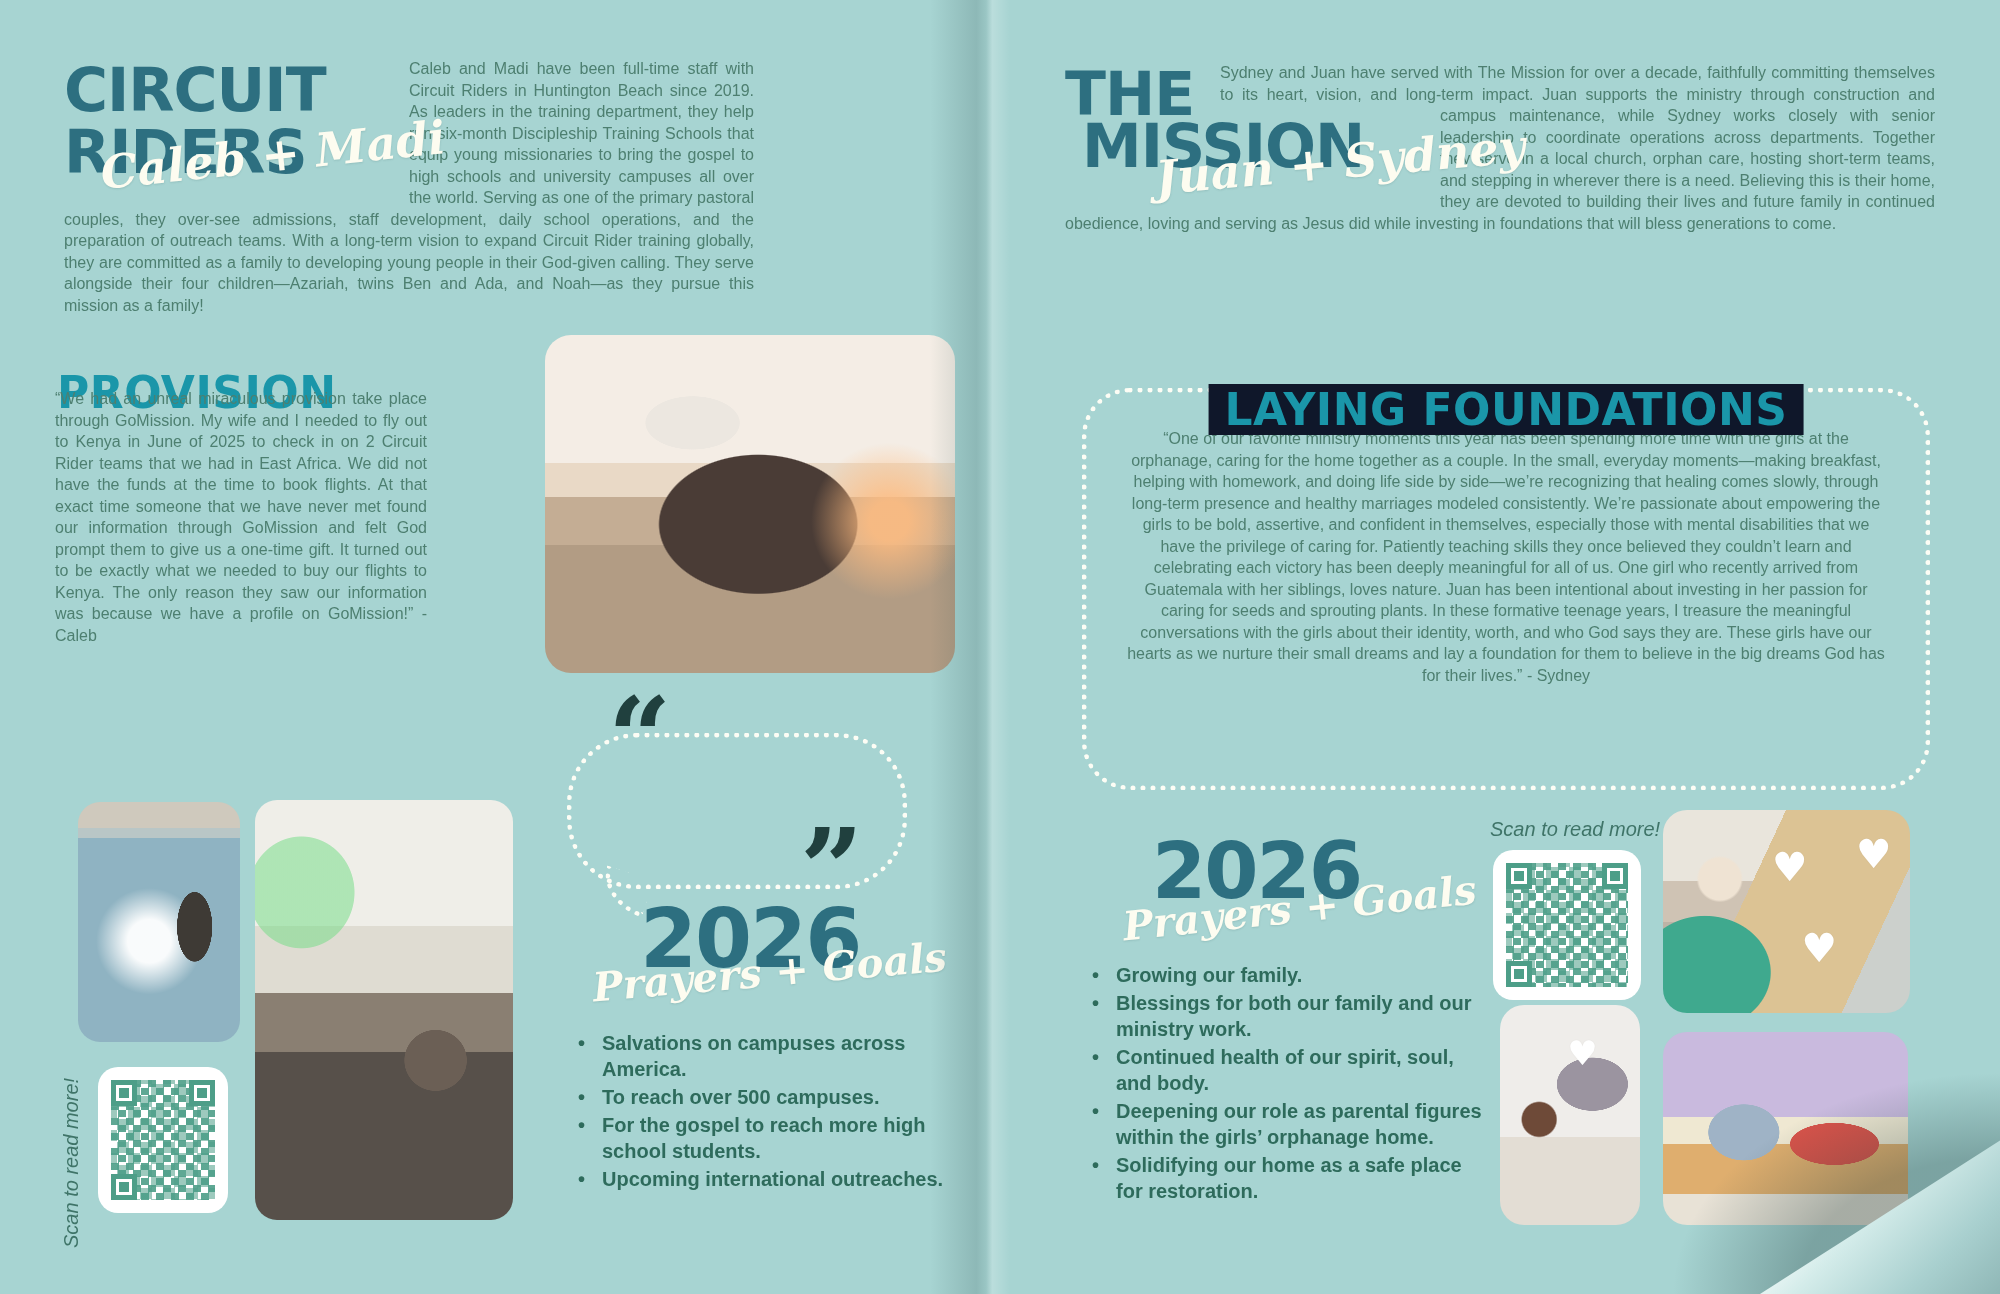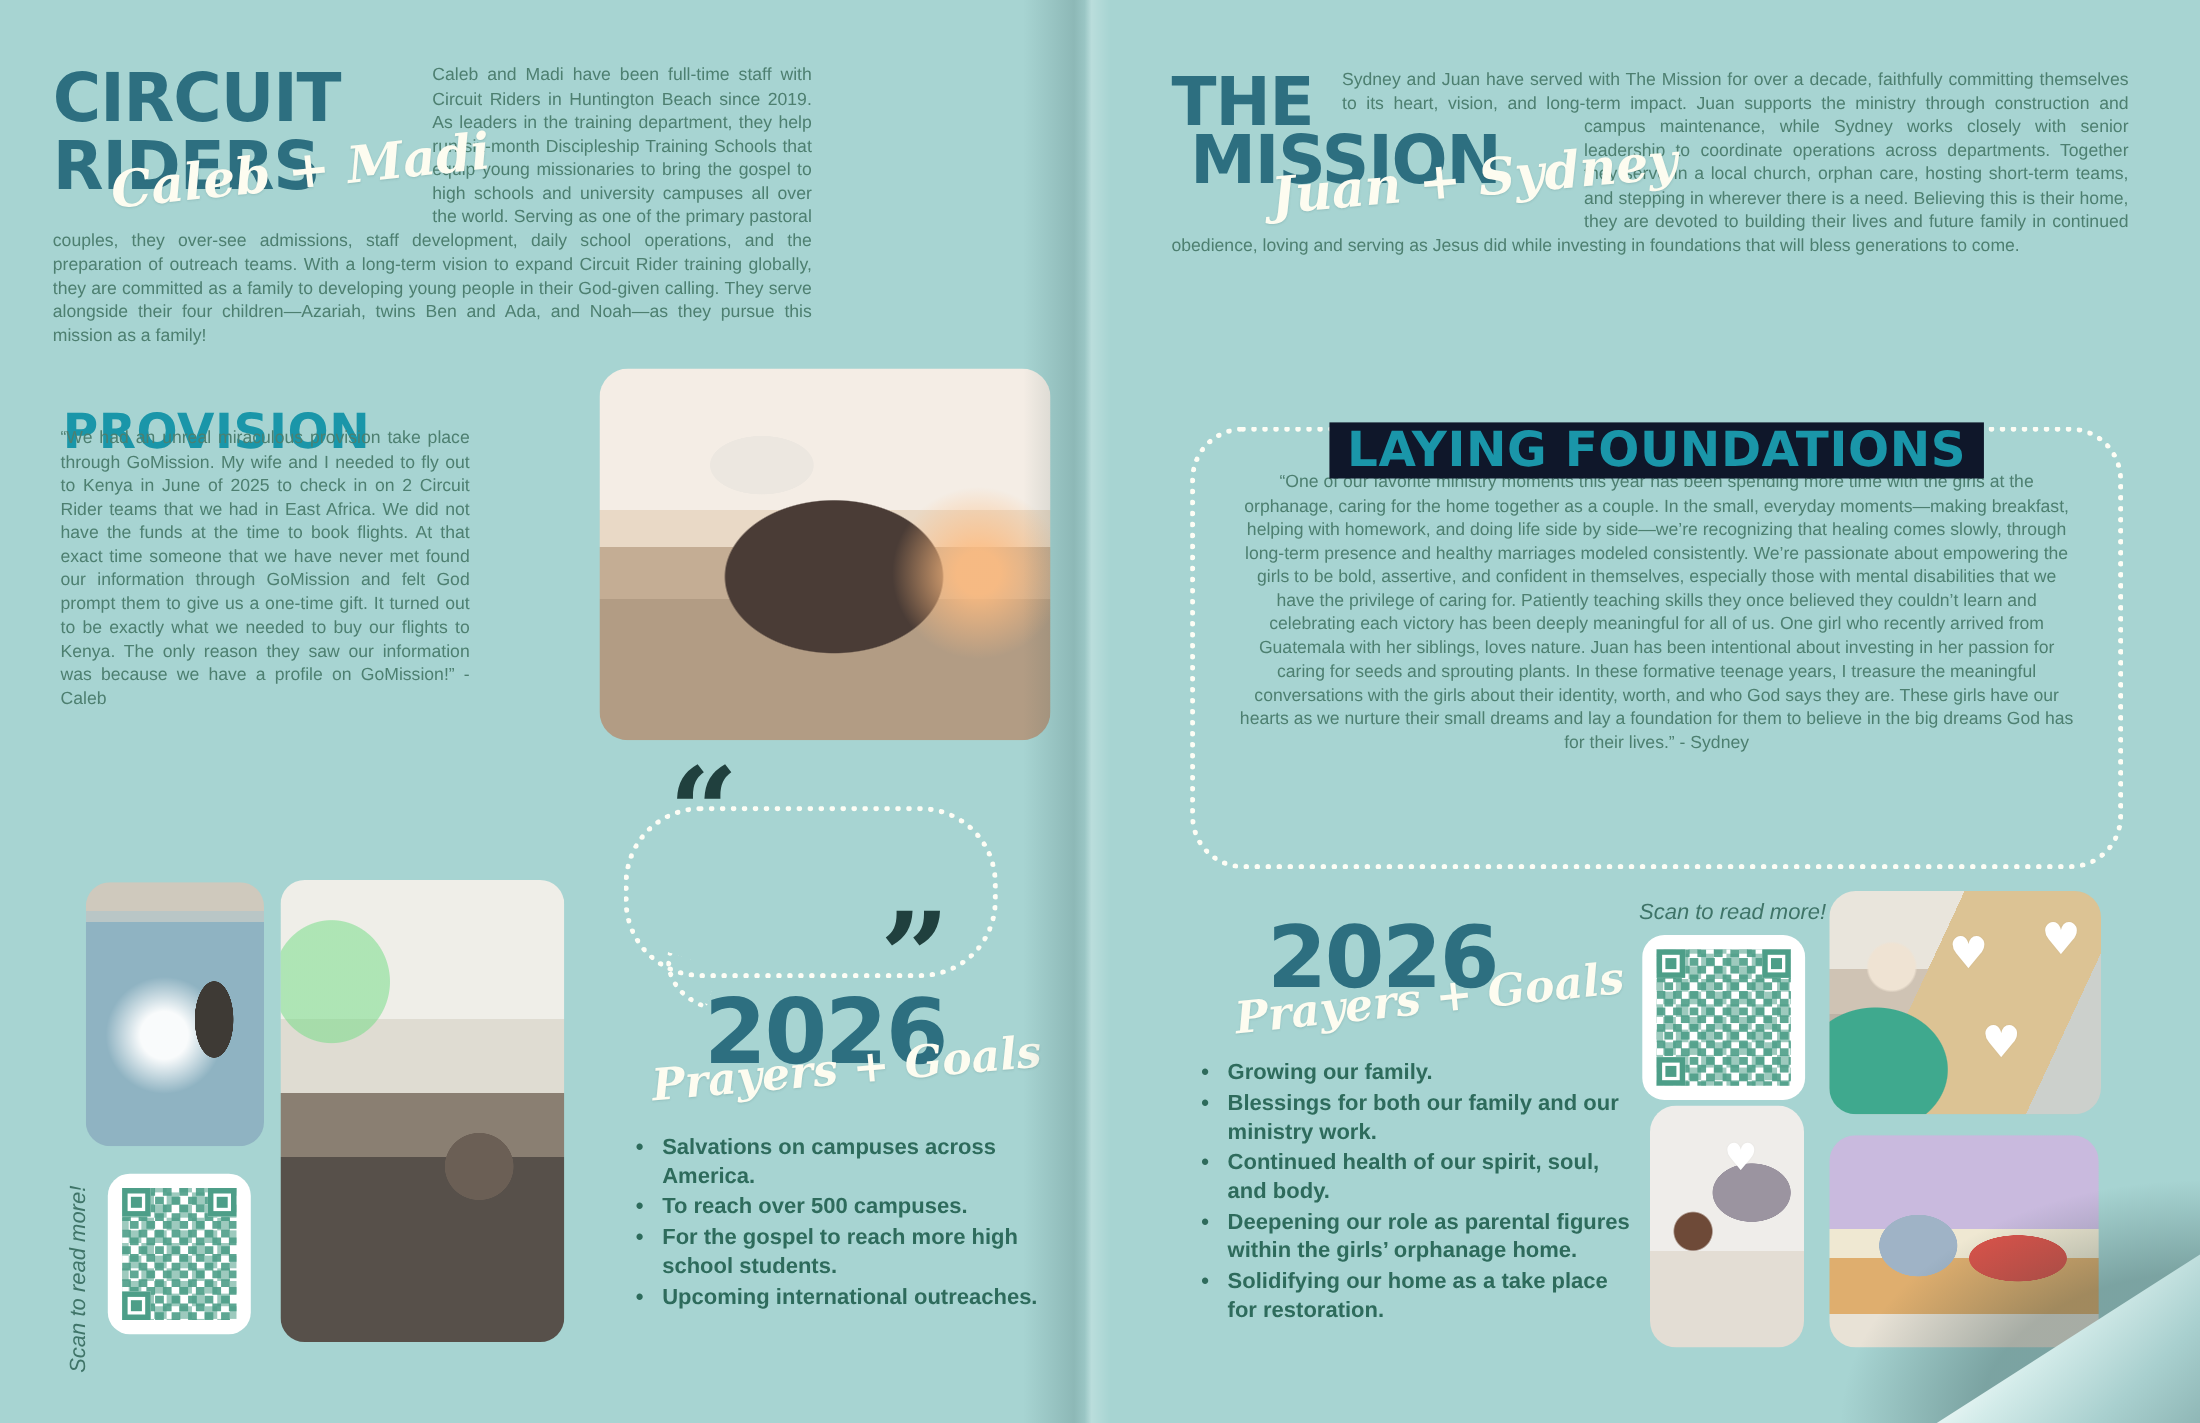--- a/index.html
+++ b/index.html
@@ -108,21 +108,21 @@
     filter:drop-shadow(-5px -5px 7px rgba(30,60,60,0.25));}
   
   .wrap-p{position:absolute;}
   .spacer{float:left;}
 </style>
 </head>
 <body>
 
 <div class="spread">
 
-  <div class="wrap-p body-text" style="left:48px;top:58px;width:690px;">
+  <div class="wrap-p body-text" style="left:64px;top:58px;width:690px;">
     <div class="spacer" style="width:345px;height:150px;">
       <div class="big-title">CIRCUIT</div>
       <div class="big-title">RIDERS</div>
     </div>
     <span>Caleb and Madi have been full-time staff with Circuit Riders in Huntington Beach since 2019. As leaders in the training department, they help run six-month Discipleship Training Schools that equip young missionaries to bring the gospel to high schools and university campuses all over the world. Serving as one of the primary pastoral couples, they over-see admissions, staff development, daily school operations, and the preparation of outreach teams. With a long-term vision to expand Circuit Rider training globally, they are committed as a family to developing young people in their God-given calling. They serve alongside their four children—Azariah, twins Ben and Ada, and Noah—as they pursue this mission as a family!</span>
   </div>
   <div class="abs script" style="left:100px;top:128px;font-size:46px;transform:rotate(-6deg);">Caleb + Madi</div>
 
   <div class="abs section-head" style="left:57px;top:328px;font-size:44px;">PROVISION</div>
   <div class="abs body-text" style="left:55px;top:388px;width:372px;">“We had an unreal miraculous provision take place through GoMission. My wife and I needed to fly out to Kenya in June of 2025 to check in on 2 Circuit Rider teams that we had in East Africa. We did not have the funds at the time to book flights. At that exact time someone that we have never met found our information through GoMission and felt God prompt them to give us a one-time gift. It turned out to be exactly what we needed to buy our flights to Kenya. The only reason they saw our information was because we have a profile on GoMission!” - Caleb</div>
@@ -170,21 +170,21 @@
   <div class="dotted-box" style="left:1082px;top:388px;width:848px;height:402px;"></div>
   <div class="abs body-text" style="left:1125px;top:428px;width:762px;text-align:center;">“One of our favorite ministry moments this year has been spending more time with the girls at the orphanage, caring for the home together as a couple. In the small, everyday moments—making breakfast, helping with homework, and doing life side by side—we’re recognizing that healing comes slowly, through long-term presence and healthy marriages modeled consistently. We’re passionate about empowering the girls to be bold, assertive, and confident in themselves, especially those with mental disabilities that we have the privilege of caring for. Patiently teaching skills they once believed they couldn’t learn and celebrating each victory has been deeply meaningful for all of us. One girl who recently arrived from Guatemala with her siblings, loves nature. Juan has been intentional about investing in her passion for caring for seeds and sprouting plants. In these formative teenage years, I treasure the meaningful conversations with the girls about their identity, worth, and who God says they are. These girls have our hearts as we nurture their small dreams and lay a foundation for them to believe in the big dreams God has for their lives.” - Sydney</div>
 
   <div class="abs year" style="left:1152px;top:832px;font-size:78px;line-height:78px;">2026</div>
   <div class="abs script" style="left:1122px;top:884px;font-size:40px;transform:rotate(-6deg);">Prayers + Goals</div>
   <ul class="goal-list abs" style="left:1086px;top:962px;width:400px;">
       <li>Growing our family.</li>
       <li>Blessings for both our family and our ministry work.</li>
       <li>Continued health of our spirit, soul, and body.</li>
       <li>Deepening our role as parental figures within the girls’ orphanage home.</li>
-      <li>Solidifying our home as a take place for restoration.</li>
+      <li>Solidifying our home as a safe place for restoration.</li>
     </ul>
 
   <div class="abs scan-label" style="left:1490px;top:818px;">Scan to read more!</div>
   <div class="qr" style="left:1493px;top:850px;width:148px;height:150px;">
     <div class="qr-pat">
       <div class="finder f-tl"></div>
       <div class="finder f-tr"></div>
       <div class="finder f-bl"></div>
     </div>
   </div>

